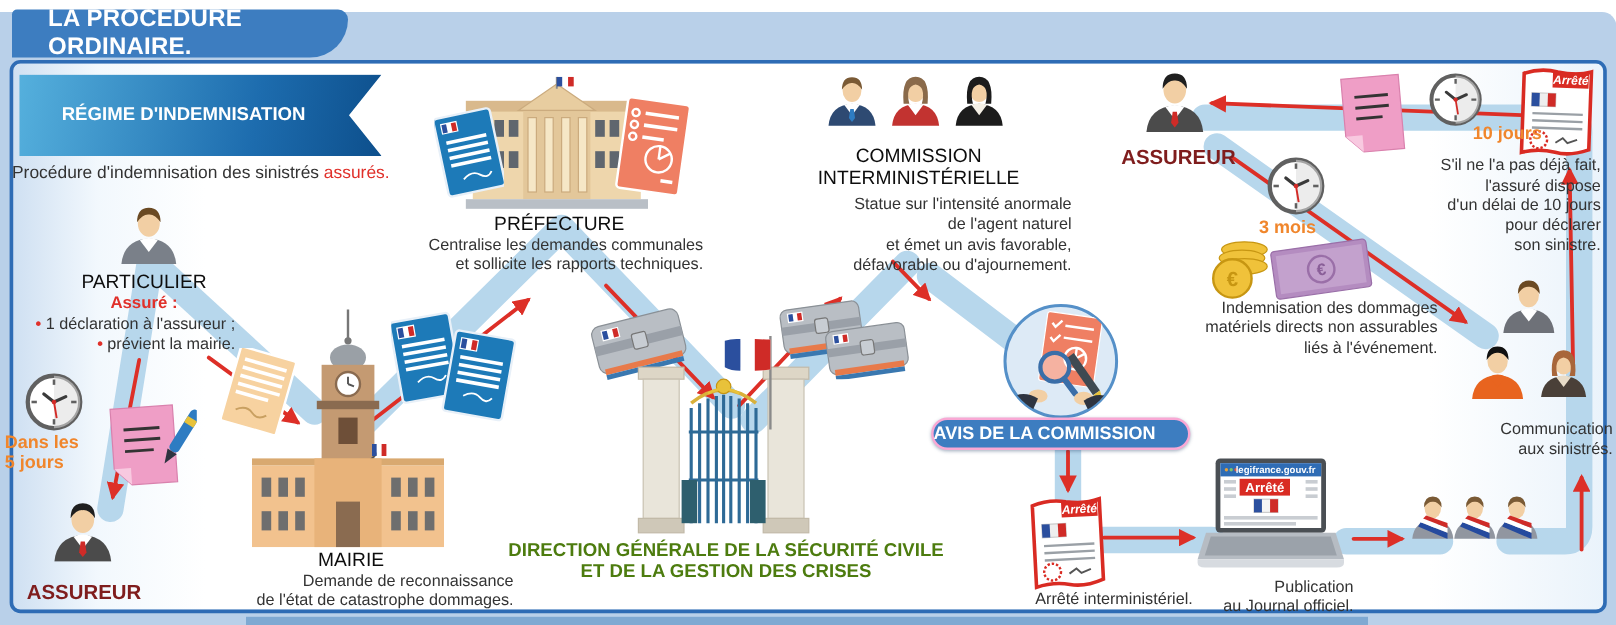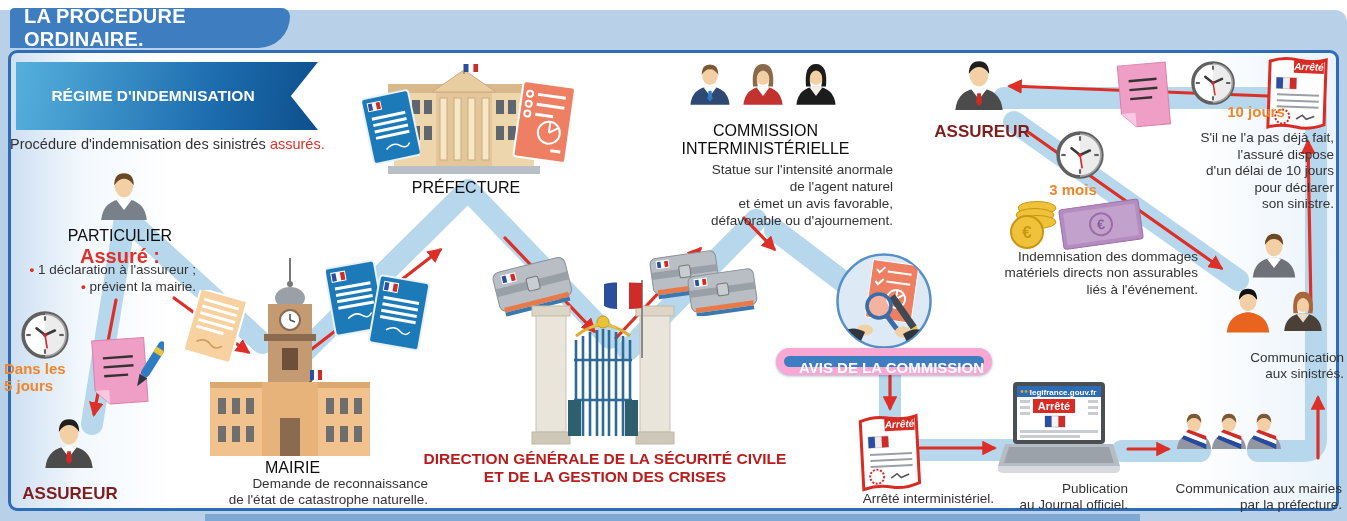--- a/index.html
+++ b/index.html
@@ -1,20 +1,20 @@
 <!DOCTYPE html>
 <html><head>
 <meta charset="utf-8">
 <style>
   html,body{margin:0;padding:0;background:#ffffff;font-family:"Liberation Sans",sans-serif;}
   #canvas{position:relative;width:1347px;height:521px;overflow:hidden;background:#fff;}
   .outer-bg{position:absolute;left:0;top:10px;right:0;bottom:0;background:#b9d0e9;border-radius:0 12px 0 0;}
   .bottom-strip{position:absolute;left:205px;top:514px;width:935px;height:7px;background:#7fa9d2;z-index:1;}
   .header-band{position:absolute;left:10px;top:8px;width:280px;height:40px;background:#3d7dc0;
-    border-radius:6px 12px 46px 0;z-index:6;display:flex;align-items:center;padding-left:14px;box-sizing:border-box;}
+    border-radius:6px 12px 46px 0;z-index:6;display:flex;align-items:center;padding-left:30px;box-sizing:border-box;}
   .header-band .ht{color:#fff;font-weight:bold;font-size:20px;letter-spacing:.2px;}
   .panel{position:absolute;left:8px;top:50px;width:1331px;height:461px;box-sizing:border-box;
     background:linear-gradient(90deg,#cfe0f2 0px,#f2f8fd 70px,#ffffff 160px,#ffffff 1180px,#eaf3fb 100%);
     border:3px solid #2e6cb5;border-radius:9px;z-index:1;}
   .ribbon{position:absolute;left:16px;top:62px;width:302px;height:68px;z-index:6;
     background:linear-gradient(100deg,#55b0dd 0%,#1d6cae 65%,#0d4f8c 100%);
     clip-path:polygon(0 0,100% 0,91% 50%,100% 100%,0 100%);
     display:flex;flex-direction:column;justify-content:center;padding-right:28px;box-sizing:border-box;
     filter:drop-shadow(2px 3px 2px rgba(30,60,100,.35));}
   .ribbon .rl{color:#fff;font-weight:bold;font-size:15.5px;line-height:20px;text-align:center;}
@@ -22,22 +22,22 @@
   .icon{position:absolute;z-index:3;}
   .i-person,.i-clock{position:absolute;z-index:3;}
   .t{position:absolute;z-index:5;line-height:1.22;color:#333;}
   .ctr{text-align:center;}
   .pre{white-space:pre-line;}
   .h{font-weight:normal;color:#0d0d0d;font-size:16px;}
   .h17{font-weight:bold;color:#7f1d1d;font-size:17px;}
   .small{font-size:13.5px;color:#333;text-align:right;}
   .orange{color:#f0862c;font-weight:bold;font-size:15px;}
   .redtxt{color:#e0302a;font-weight:bold;}
-  .pill{position:absolute;z-index:5;background:#3d7dc0;border:8px solid #f9a8d4;border-radius:16px;
-    color:#fff;font-weight:bold;font-size:15px;text-align:right;box-shadow:0 1px 3px rgba(30,60,100,.4);}
+  .pill{position:absolute;z-index:5;background:#3d7dc0;border:2px solid #f9a8d4;border-radius:16px;
+    color:#fff;font-weight:bold;font-size:15px;text-align:left;box-shadow:0 1px 3px rgba(30,60,100,.4);}
   svg{display:block;}
 </style>
 </head>
 <body>
 
 <div id="canvas">
 
   <div class="outer-bg"></div>
   <div class="panel"></div>
   <div class="bottom-strip"></div>
@@ -599,55 +599,55 @@
     </g>
     <circle cx="24" cy="38" r="16" fill="#f0c23a" stroke="#c79612" stroke-width="2"></circle>
     <text x="24" y="44" font-size="17" font-weight="bold" fill="#c79612" text-anchor="middle">€</text>
   </svg>
 
   <div class="t" style="left:10px;top:136px;width:334px;font-size:14.5px">
     <span>Procédure d'indemnisation des sinistrés </span><span class="redtxt" style="font-weight:normal;color:#e0302a">assurés.</span>
   </div>
 
   <div class="t ctr h" style="left:40px;top:226px;width:160px">PARTICULIER</div>
-  <div class="t ctr redtxt" style="left:40px;top:244px;width:160px;font-size:20px">Assuré :</div>
+  <div class="t ctr redtxt" style="left:40px;top:244px;width:160px;font-size:14px">Assuré :</div>
   <div class="t ctr small" style="left:0px;top:262px;width:196px">
     <span class="redtxt">•</span> <span>1 déclaration à l'assureur ;</span>
   </div>
   <div class="t ctr small" style="left:0px;top:279px;width:196px">
     <span class="redtxt">•</span> <span>prévient la mairie.</span>
   </div>
 
   <div class="t orange pre" style="left:4px;top:360px;width:90px;line-height:17px">Dans les
 5 jours</div>
   <div class="t ctr h17" style="left:4px;top:484px;width:132px">ASSUREUR</div>
 
   <div class="t ctr h" style="left:230px;top:458px;width:125px">MAIRIE</div>
   <div class="t ctr small pre" style="left:158px;top:476px;width:270px">Demande de reconnaissance
-de l'état de catastrophe naturelle.</div>
+de l'état de catastrophe dommages.</div>
 
   <div class="t ctr h" style="left:390px;top:178px;width:152px">PRÉFECTURE</div>
+  <div class="t ctr small pre" style="left:348px;top:196px;width:238px">Centralise les demandes communales
+et sollicite les rapports techniques.</div>
 
   <div class="t ctr h pre" style="left:648px;top:122px;width:235px;line-height:18px">COMMISSION
 INTERMINISTÉRIELLE</div>
   <div class="t ctr small pre" style="left:638px;top:161px;width:255px;line-height:17px">Statue sur l'intensité anormale
 de l'agent naturel
 et émet un avis favorable,
 défavorable ou d'ajournement.</div>
 
-  <div class="t ctr pre" style="left:390px;top:450px;width:430px;font-weight:bold;color:#b91c1c;font-size:15.5px;line-height:18px">DIRECTION GÉNÉRALE DE LA SÉCURITÉ CIVILE
+  <div class="t ctr pre" style="left:390px;top:450px;width:430px;font-weight:bold;color:#4d7c0f;font-size:15.5px;line-height:18px">DIRECTION GÉNÉRALE DE LA SÉCURITÉ CIVILE
 ET DE LA GESTION DES CRISES</div>
 
   <div class="pill" style="left:776px;top:348px;width:216px;height:27px;line-height:24px;box-sizing:border-box">AVIS DE LA COMMISSION</div>
 
   <div class="t ctr small" style="left:798px;top:491px;width:196px">Arrêté interministériel.</div>
   <div class="t ctr small pre" style="left:998px;top:481px;width:130px">Publication
 au Journal officiel.</div>
-  <div class="t ctr small pre" style="left:1142px;top:481px;width:200px">Communication aux mairies
-par la préfecture.</div>
   <div class="t ctr small pre" style="left:1192px;top:350px;width:152px">Communication
 aux sinistrés.</div>
 
   <div class="t ctr h17" style="left:912px;top:122px;width:140px">ASSUREUR</div>
   <div class="t ctr orange" style="left:1218px;top:103px;width:76px">10 jours</div>
   <div class="t ctr small pre" style="left:1100px;top:130px;width:234px;line-height:16.5px">S'il ne l'a pas déjà fait,
 l'assuré dispose
 d'un délai de 10 jours
 pour déclarer
 son sinistre.</div>

